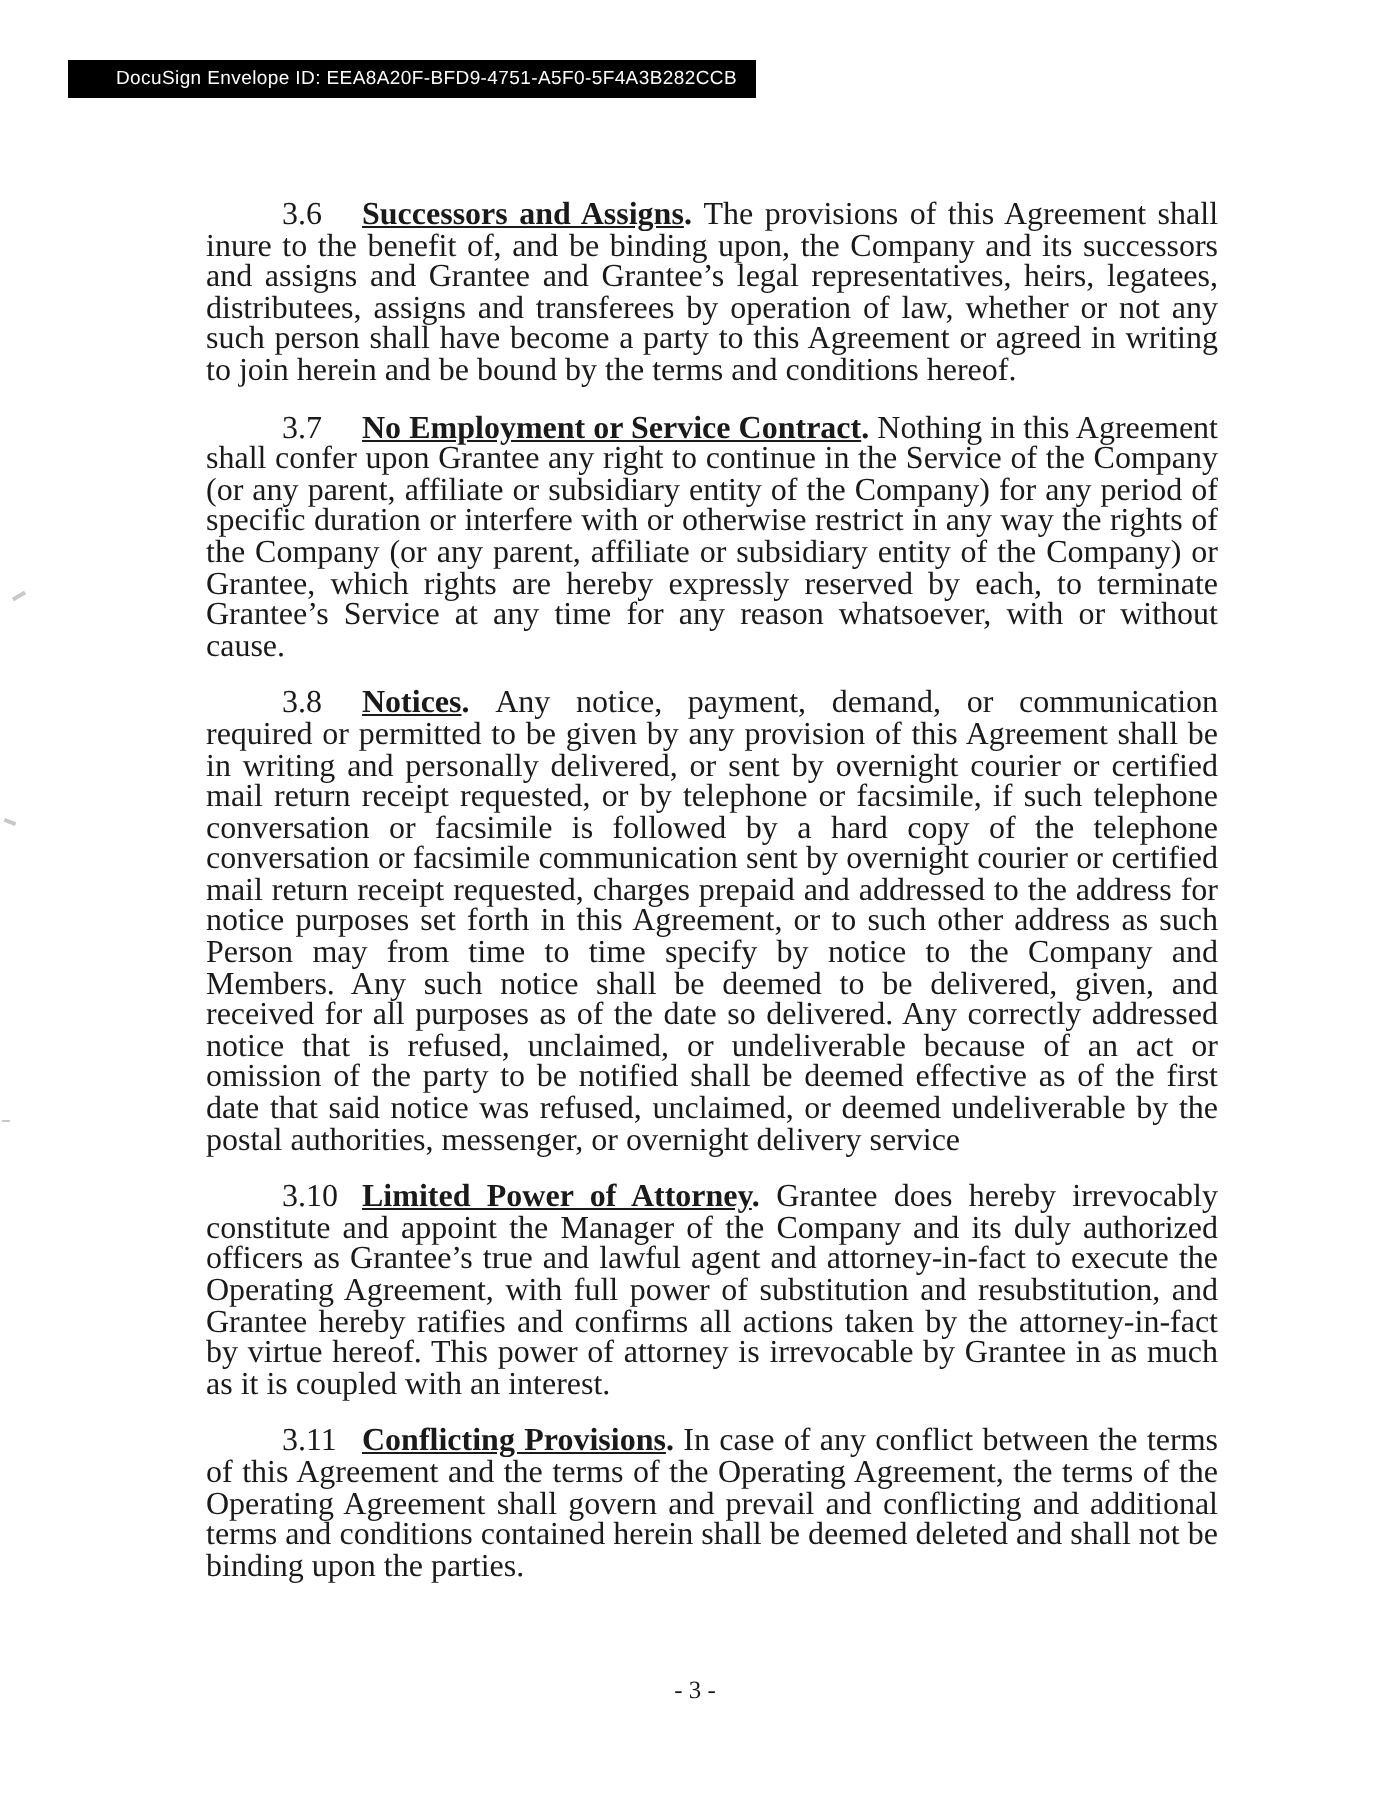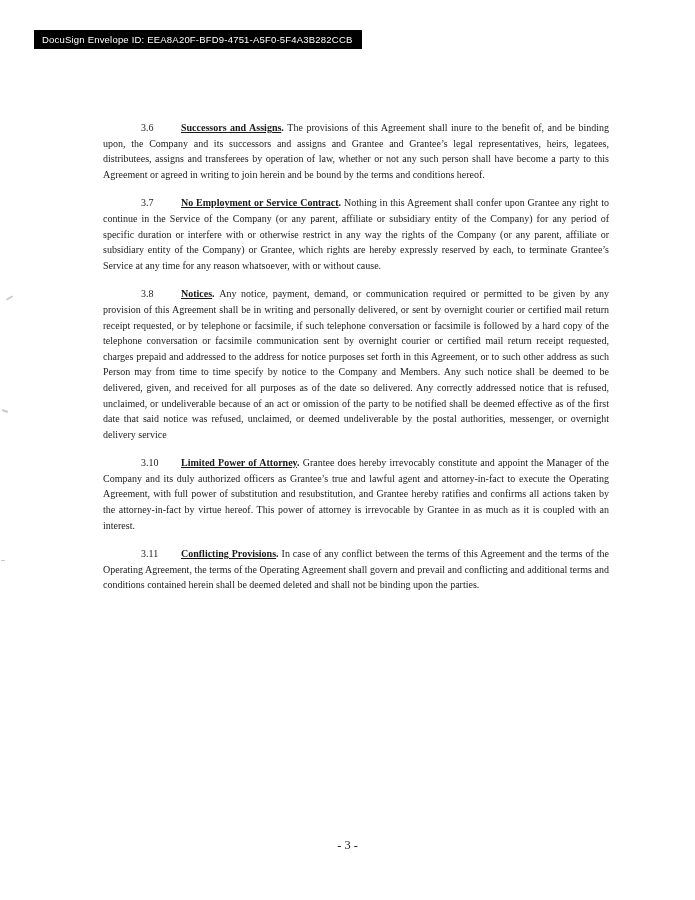--- a/index.html
+++ b/index.html
@@ -22,30 +22,30 @@
   }
   .envelope-bar {
     position: absolute;
     left: 34px;
     top: 30px;
     background: #000000;
     color: #ffffff;
     font-family: "Liberation Sans", sans-serif;
     font-size: 9.5px;
     letter-spacing: 0.2px;
-    padding: 4px 10px 4px 8px;
+    padding: 4px 10px 4px 24px;
     white-space: nowrap;
   }
   .content {
     position: absolute;
     left: 103px;
-    top: 120px;
+    top: 100px;
     width: 506px;
     text-align: justify;
-    font-size: 10px;
+    font-size: 16px;
     line-height: 15.6px;
   }
   .section {
     margin: 0 0 13px 0;
     text-indent: 38px;
   }
   .sec-num {
     display: inline-block;
     min-width: 40px;
     text-indent: 0;

